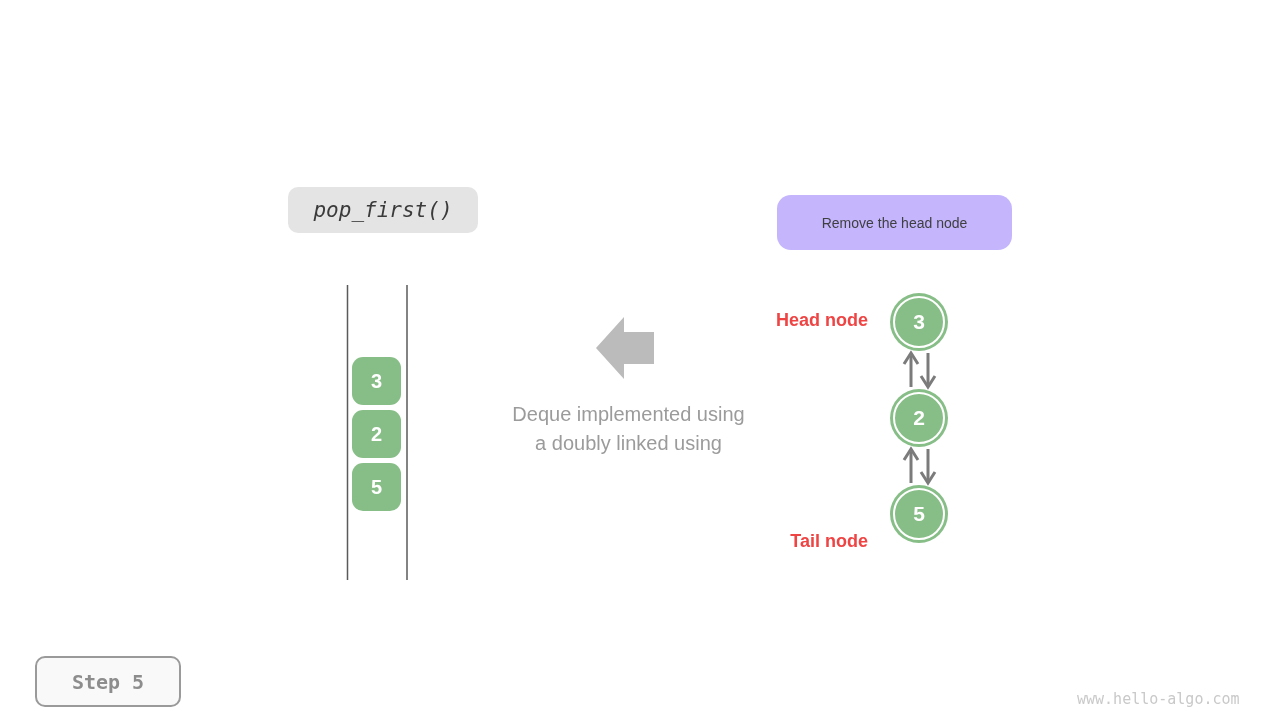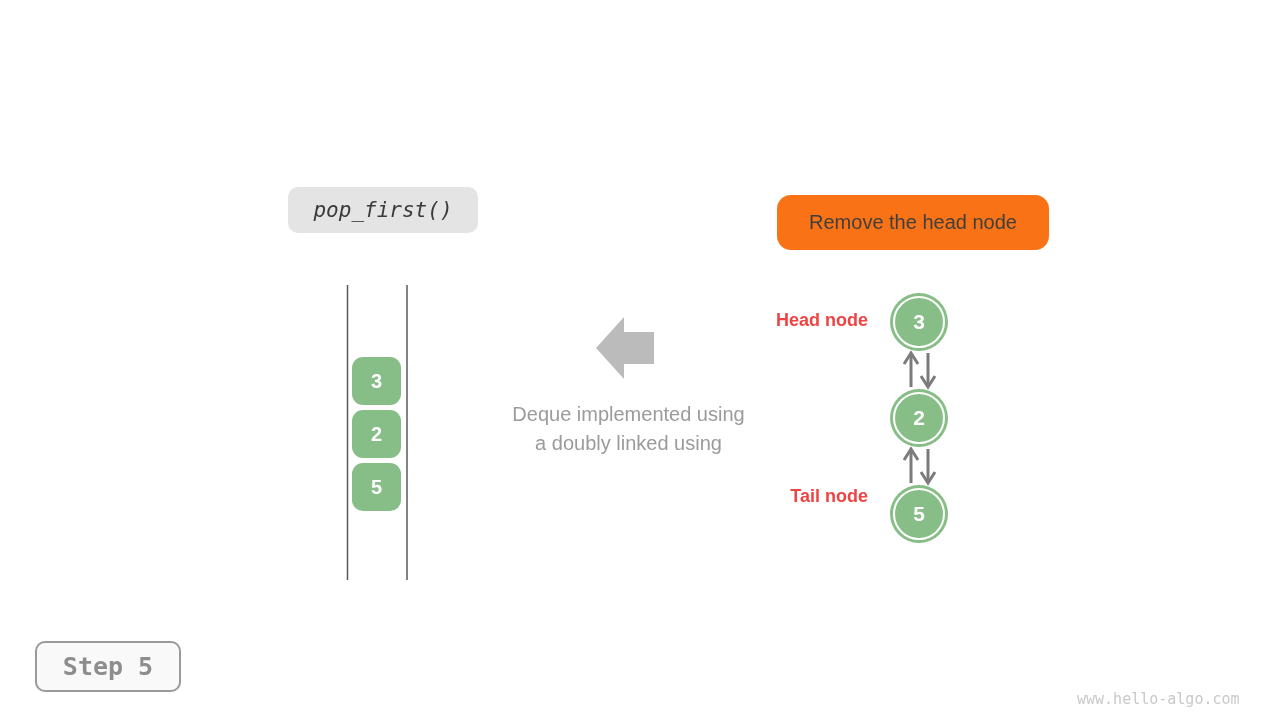--- a/index.html
+++ b/index.html
@@ -24,25 +24,25 @@
     background: #e4e4e4;
     border-radius: 10px;
     display: flex; align-items: center; justify-content: center;
     font-family: "DejaVu Sans Mono", monospace;
     font-size: 21px;
     color: #3b3b3b;
     font-style: italic;
   }
   .desc-badge {
     left: 777px; top: 195px;
-    width: 272px; height: 55px;
-    background: #f97316;
+    width: 235px; height: 55px;
+    background: #c4b5fd;
     border-radius: 14px;
     display: flex; align-items: center; justify-content: center;
-    font-size: 20px;
+    font-size: 14px;
     color: #3f3f3f;
   }
 
   
   #line-layer {
     left: 0; top: 0;
     width: 1280px; height: 720px;
     pointer-events: none;
   }
 
@@ -95,32 +95,32 @@
 
   .node-label {
     left: 668px;
     width: 200px;
     text-align: right;
     font-size: 18px;
     font-weight: bold;
     color: #ef4444;
   }
   .node-label.head { top: 310px; }
-  .node-label.tail { top: 486px; }
+  .node-label.tail { top: 531px; }
 
   
   .step-badge {
-    left: 35px; top: 641px;
+    left: 35px; top: 656px;
     width: 142px; height: 47px;
     background: #f9f9f9;
     border: 2px solid #9a9a9a;
     border-radius: 10px;
     display: flex; align-items: center; justify-content: center;
     font-family: "DejaVu Sans Mono", monospace;
-    font-size: 25px;
+    font-size: 20px;
     font-weight: bold;
     color: #8d8d8d;
   }
 
   
   .watermark {
     left: 1077px; top: 677px;
     font-family: "DejaVu Sans Mono", monospace;
     font-size: 15px;
     color: #c9c9c9;

